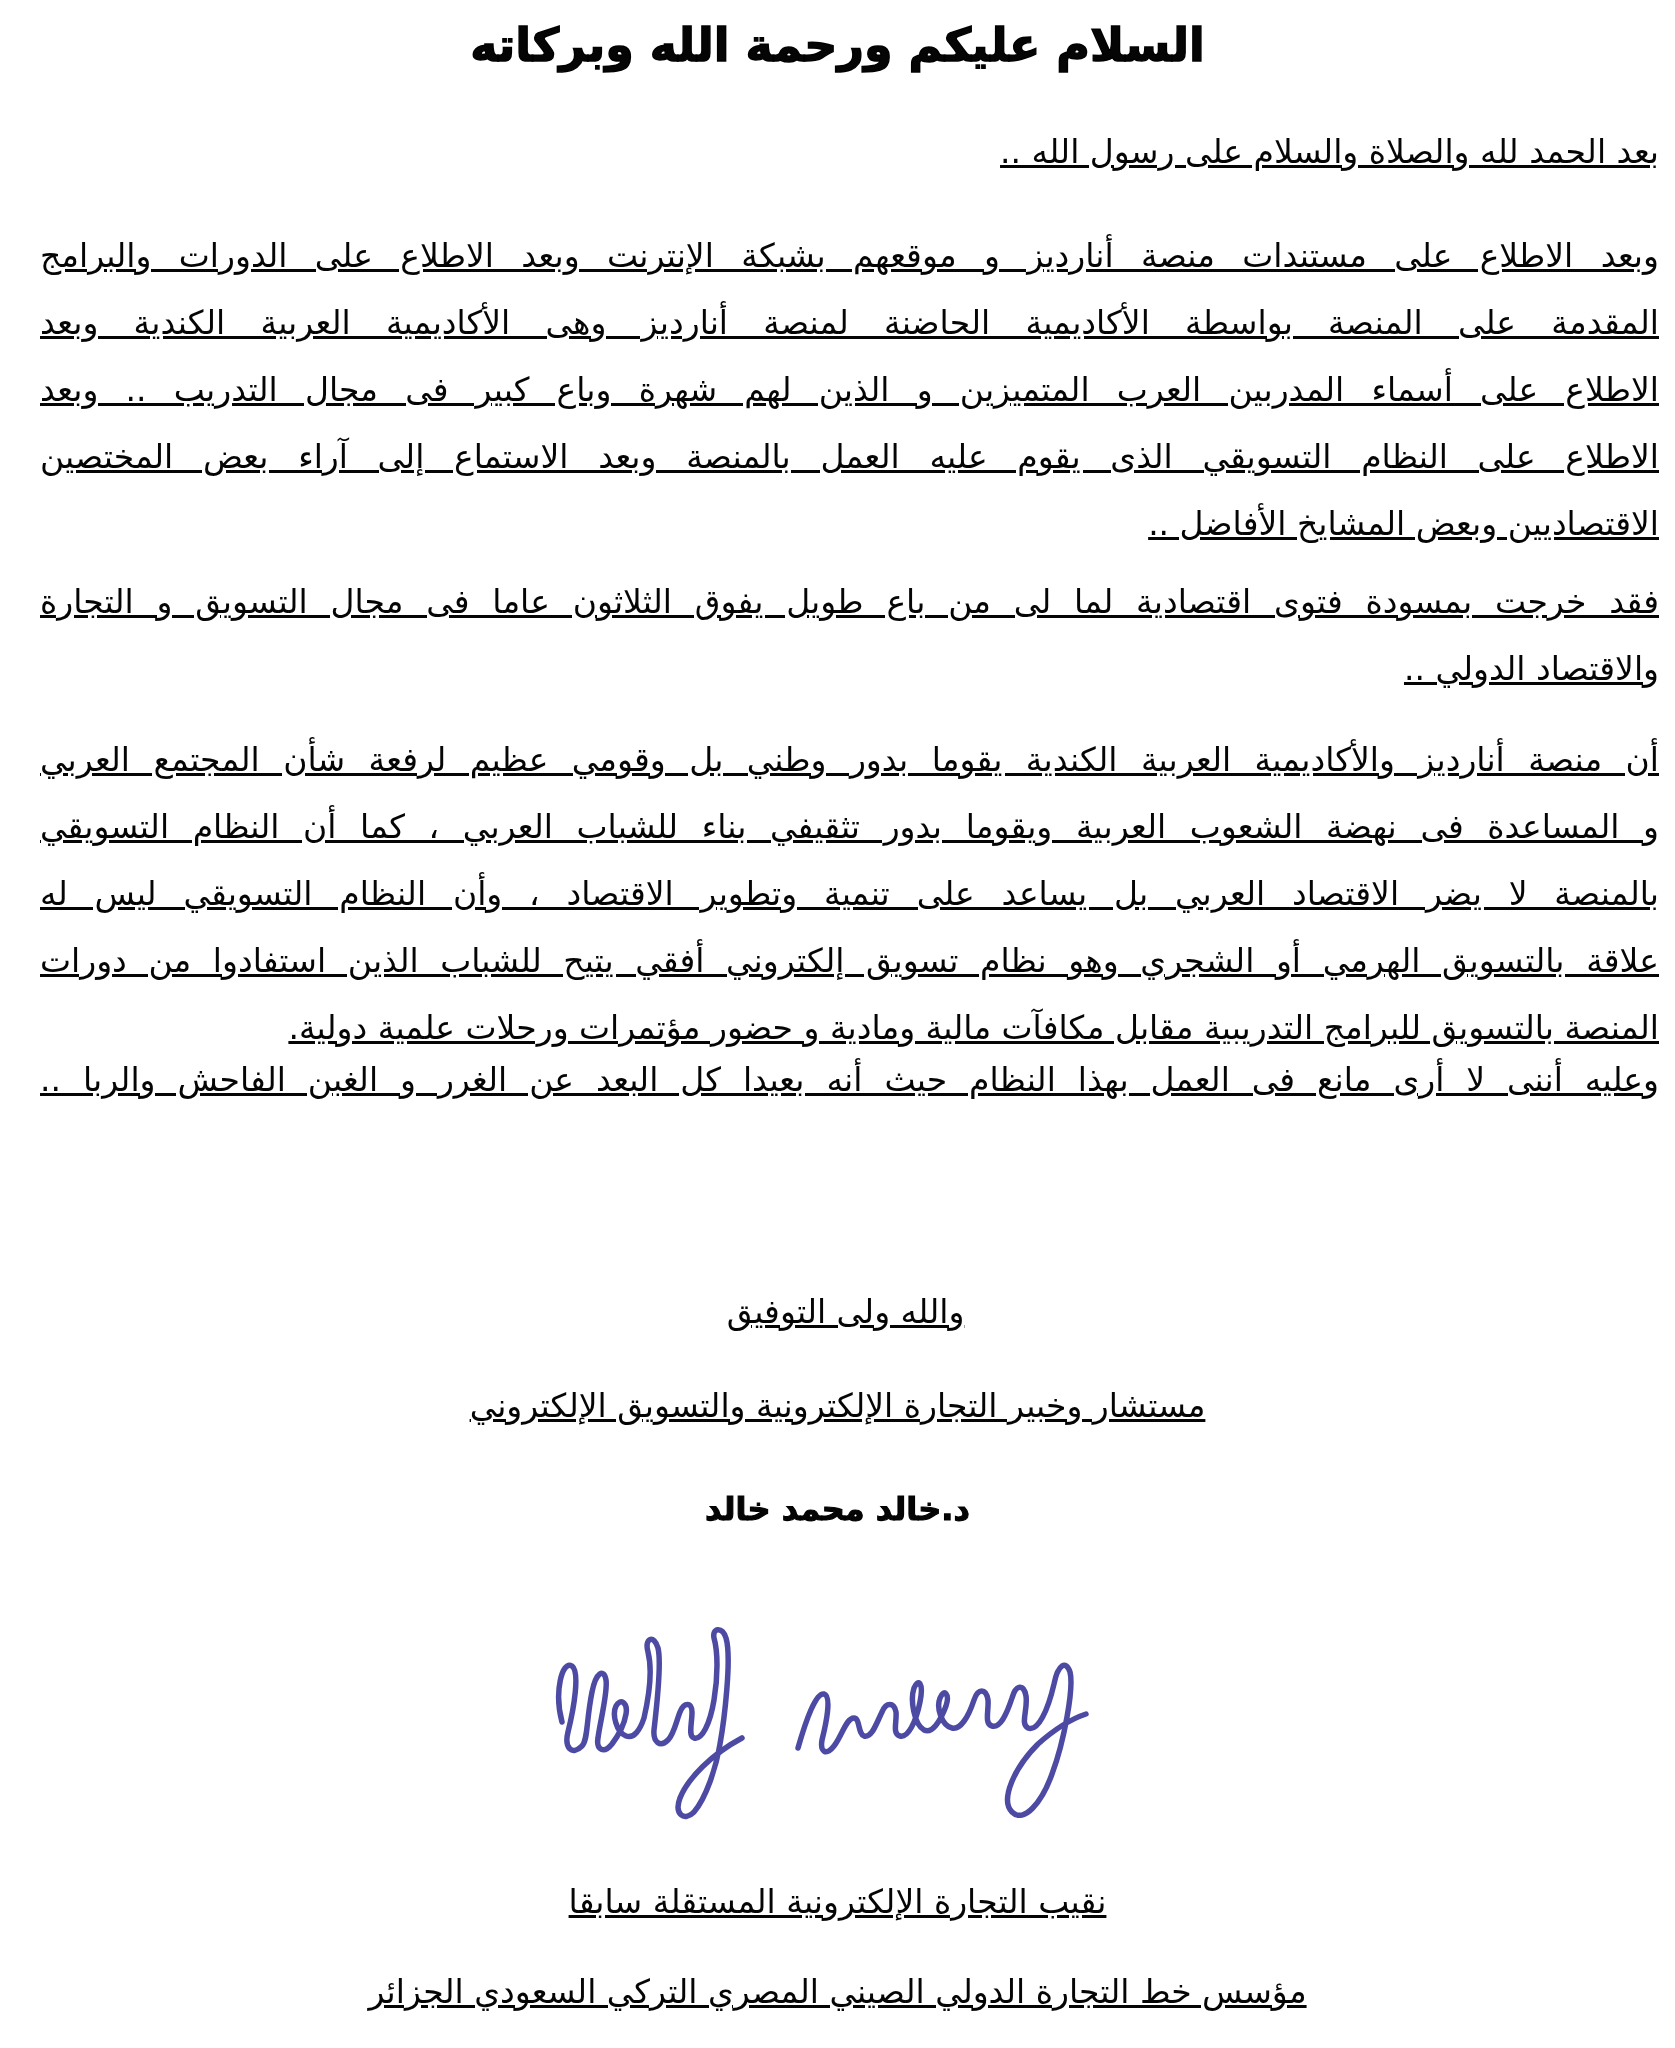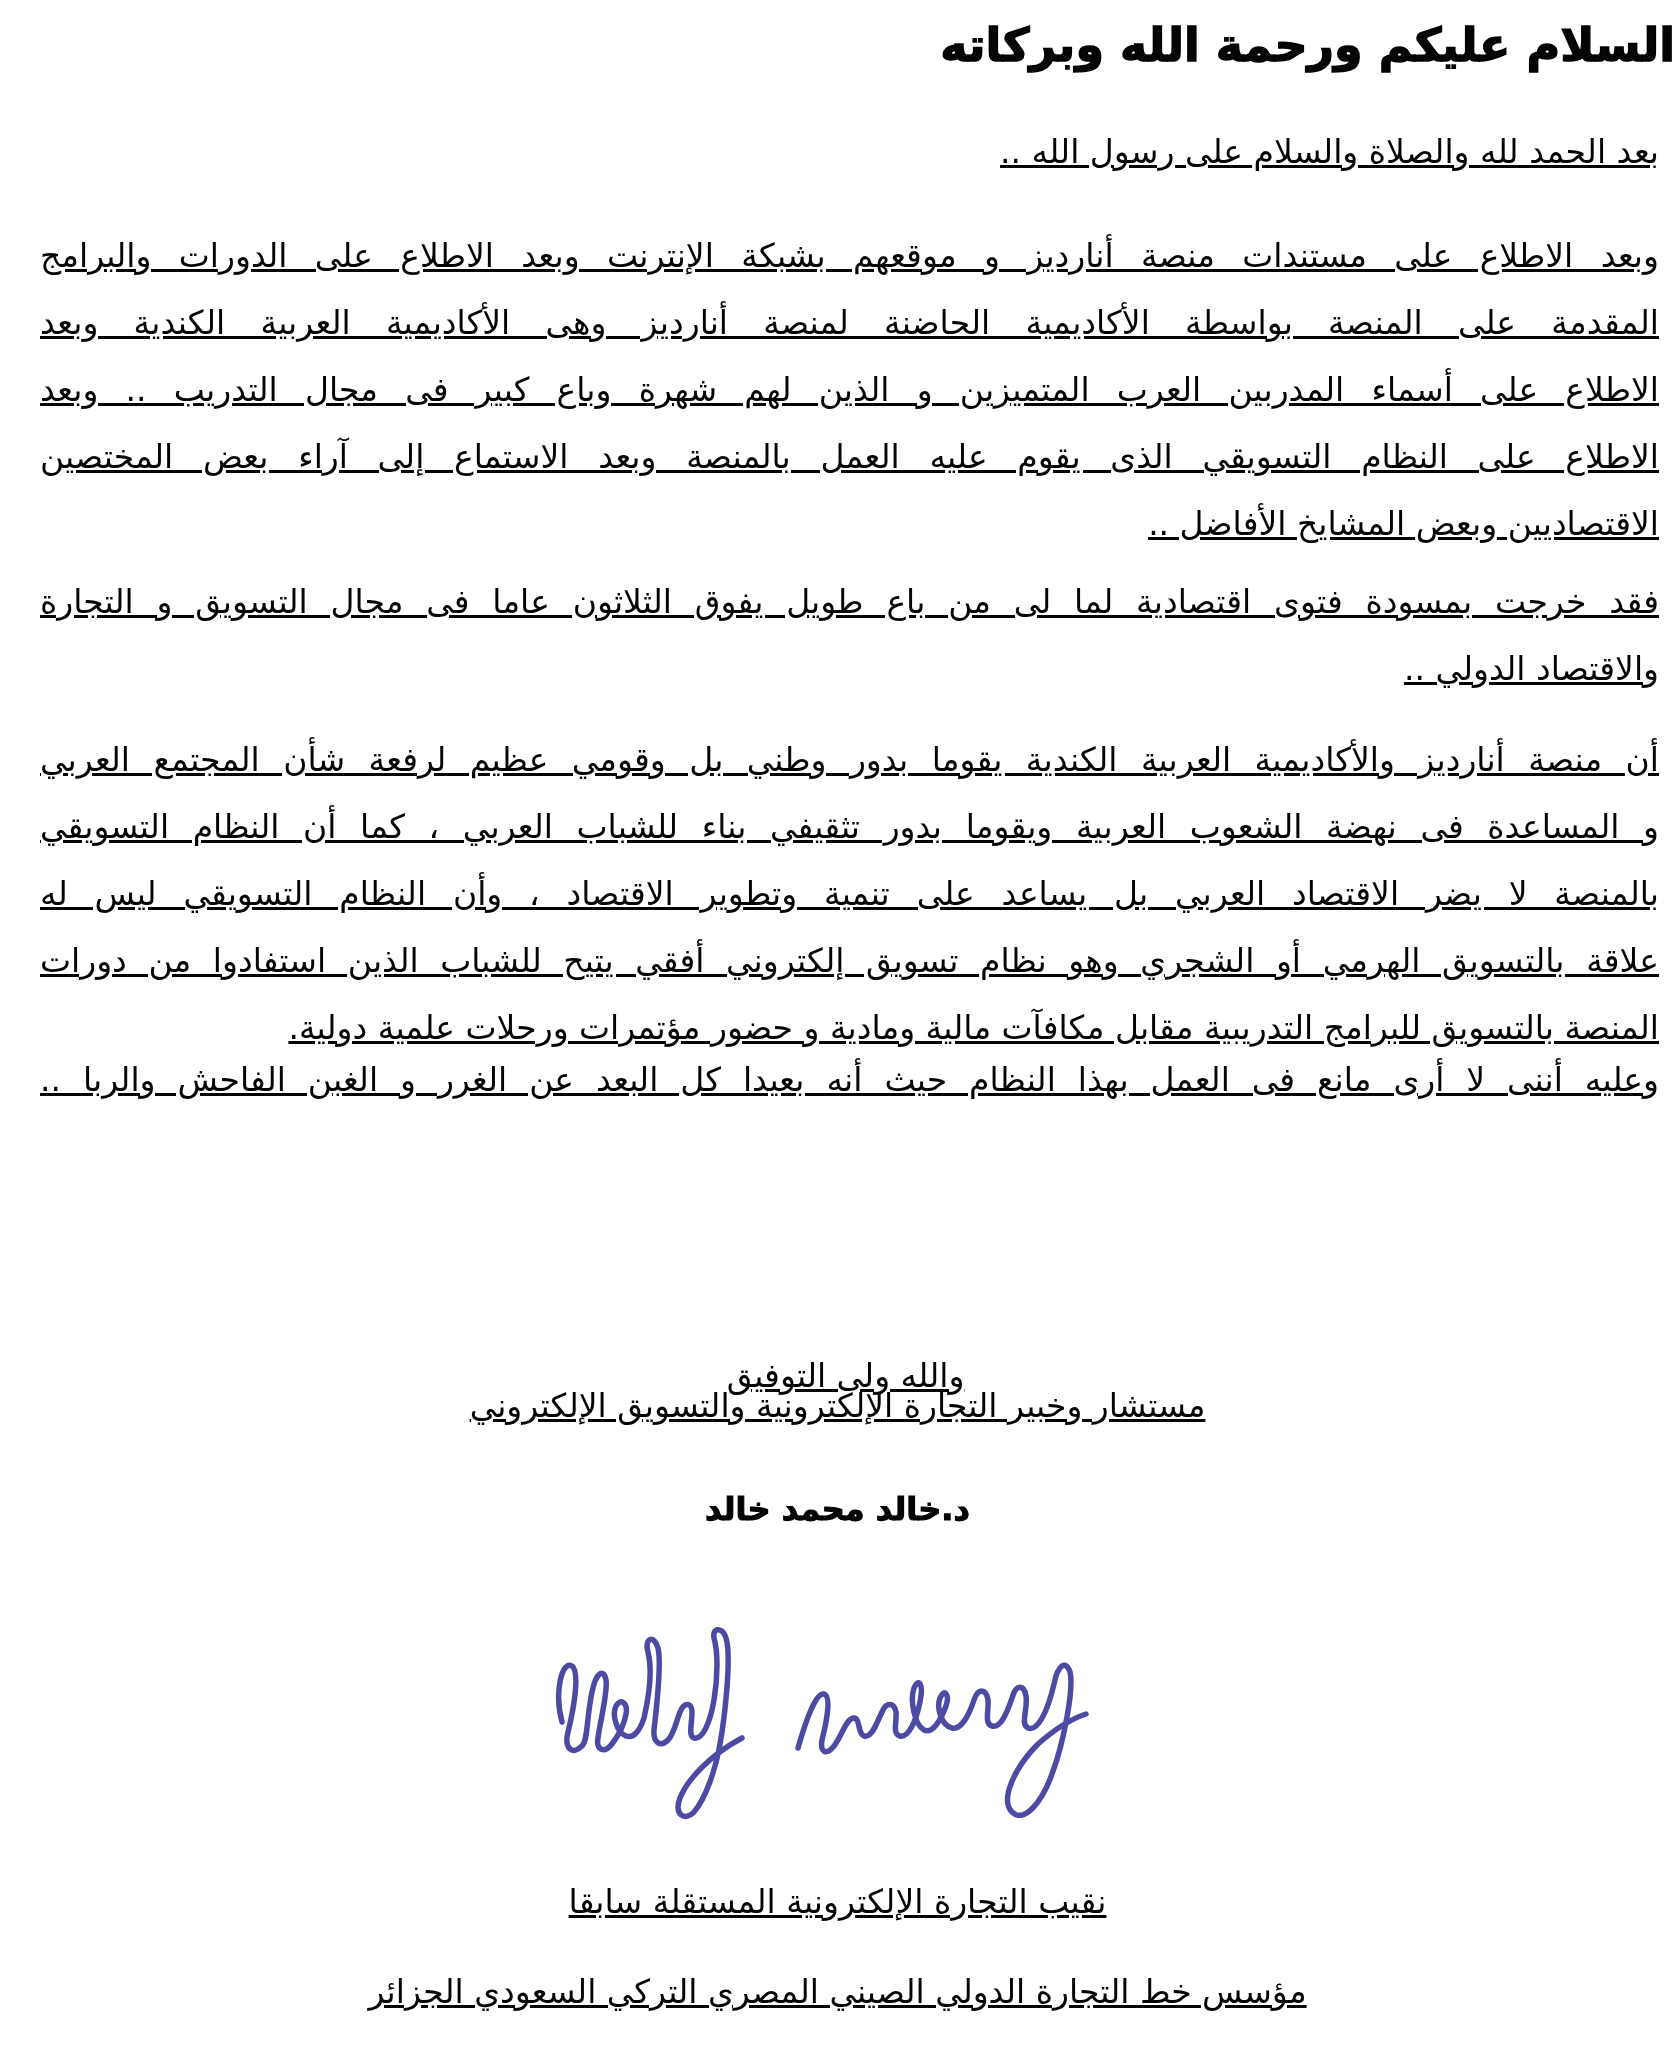--- a/index.html
+++ b/index.html
@@ -8,40 +8,40 @@
     width:1675px;height:2048px;
     background:#ffffff;
     direction:rtl;
     font-family:"DejaVu Sans",sans-serif;
     color:#050505;
     overflow:hidden;
   }
   .blk{position:absolute;right:16px;left:40px;}
   .full{position:absolute;right:0;left:0;}
   .title{
-    top:18px;
+    top:18px;text-align:center;
     font-size:46px;font-weight:bold;
     -webkit-text-stroke:1.4px #000;
     letter-spacing:0.5px;
   }
   .body-line{
     font-size:33px;line-height:67px;height:67px;
     white-space:nowrap;
     text-decoration:underline;
   }
   .j{white-space:normal;text-align:justify;text-align-last:justify;text-justify:inter-word;}
   .r{text-align:right;}
   .c{text-align:center;white-space:normal;}
   .opening{top:118px;}
   .para1{top:222px;}
   .para2{top:568px;}
   .para3{top:726px;}
   .ruling{top:1046px;}
   .note{top:1186px;}
-  .closing{top:1342px;margin-left:16px;}
+  .closing{top:1278px;margin-left:16px;}
   .signer-title{top:1372px;}
   .signer-name{
     top:1478px;text-align:center;
     font-size:32px;font-weight:bold;line-height:62px;
     -webkit-text-stroke:1.1px #000;
   }
   .sig-wrap{
     position:absolute;top:1572px;left:50%;
     width:580px;height:270px;margin-left:-312px;
   }

